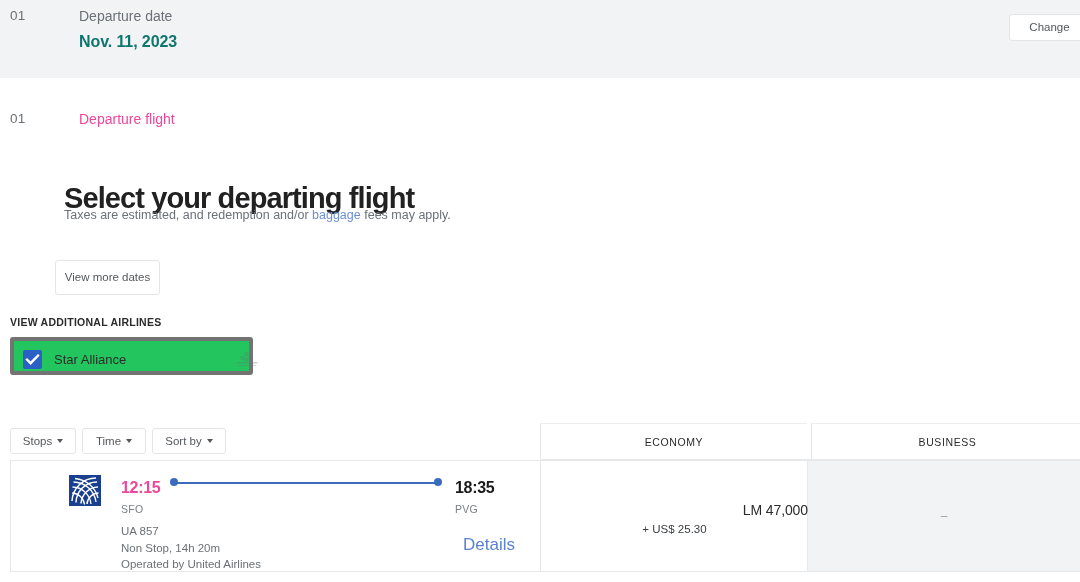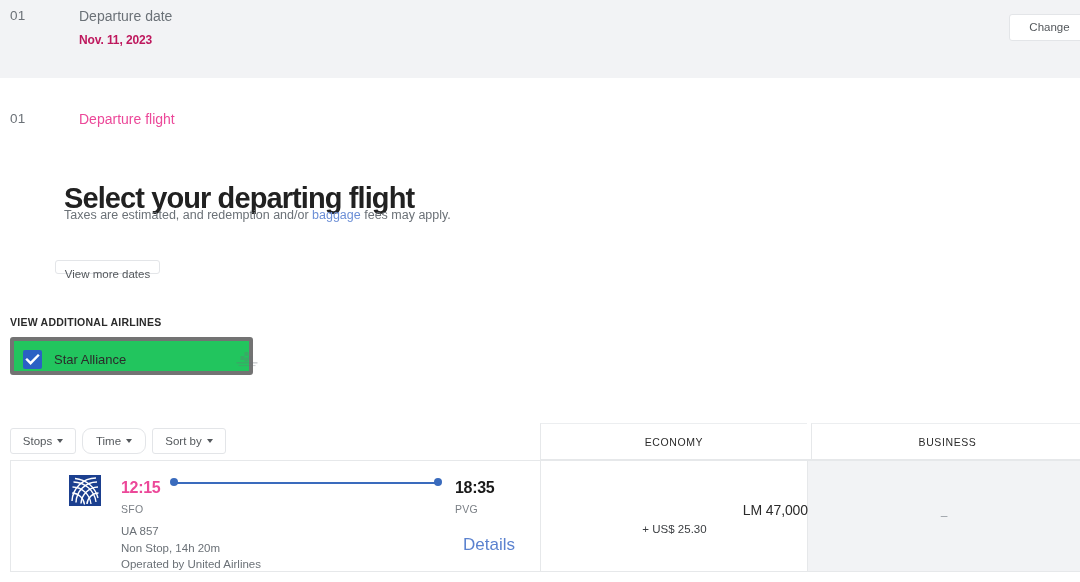--- a/index.html
+++ b/index.html
@@ -33,23 +33,23 @@
   }
   .step-band .step-label {
     position: absolute;
     left: 79px; top: 8px;
     font-size: 14px;
     color: #6b7177;
   }
   .step-band .step-value {
     position: absolute;
     left: 79px; top: 33px;
-    font-size: 12px;
+    font-size: 16px;
     font-weight: bold;
-    color: #be185d;
+    color: #0f766e;
     letter-spacing: -0.1px;
   }
   .change-btn {
     position: absolute;
     left: 1009px; top: 14px;
     width: 81px; height: 27px;
     background: #ffffff;
     border: 1px solid #e3e5e8;
     border-radius: 3px;
     font-family: "Liberation Sans", sans-serif;
@@ -95,21 +95,21 @@
   }
   .subtitle .link {
     color: #6b8ed6;
     text-decoration: none;
     cursor: pointer;
   }
 
   .view-more-dates {
     position: absolute;
     left: 55px; top: 260px;
-    width: 105px; height: 14px;
+    width: 105px; height: 35px;
     background: #ffffff;
     border: 1px solid #e3e5e8;
     border-radius: 3px;
     font-family: "Liberation Sans", sans-serif;
     font-size: 11.5px;
     color: #54585c;
     line-height: 27px;
     text-align: center;
     padding: 0;
     box-sizing: border-box;
@@ -176,21 +176,21 @@
     display: inline-block;
     margin-left: 5px;
     border-left: 3.5px solid transparent;
     border-right: 3.5px solid transparent;
     border-top: 4px solid #54585c;
     vertical-align: middle;
     position: relative;
     top: -1px;
   }
   #filter-stops { left: 10px; width: 66px; }
-  #filter-time  { left: 82px; width: 64px; border-radius: 9px; }
+  #filter-time  { left: 82px; width: 64px; }
   #filter-sort  { left: 152px; width: 74px; }
 
   .col-head {
     position: absolute;
     top: 423px;
     height: 36px;
     border-left: 1px solid #e6e8ea;
     border-top: 1px solid #eceef0;
     box-sizing: border-box;
     font-size: 10.5px;

